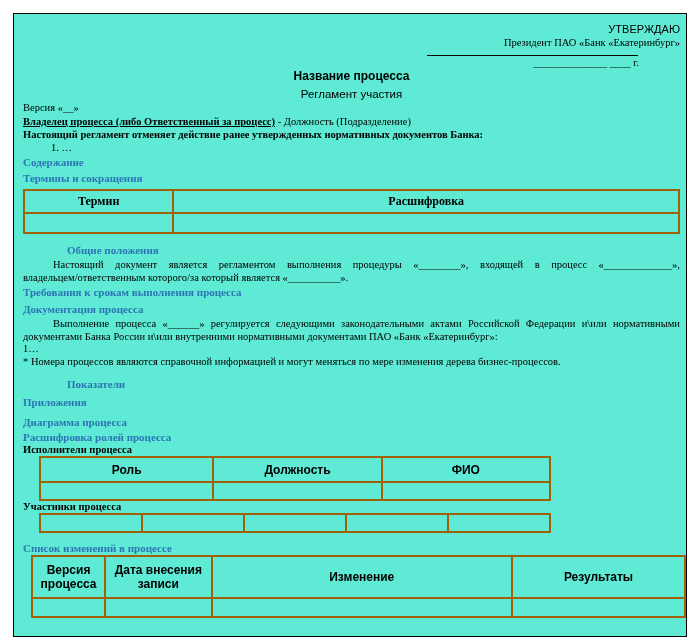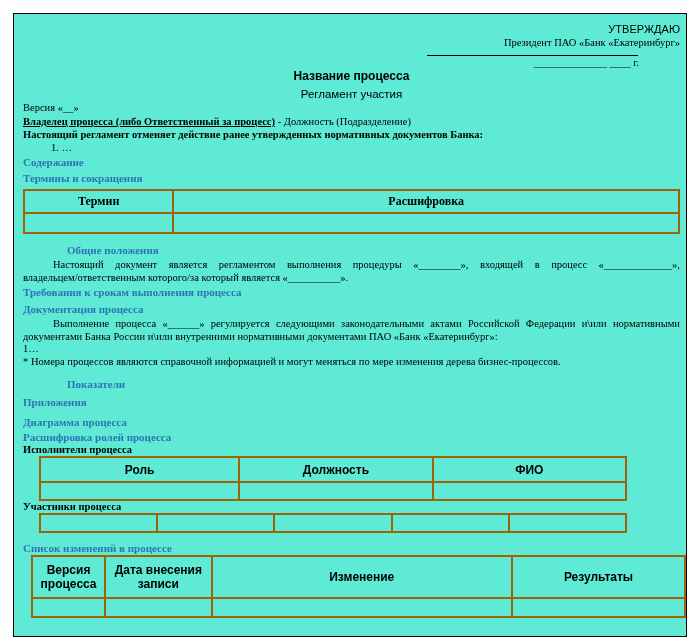--- a/index.html
+++ b/index.html
@@ -56,21 +56,21 @@
   table { border-collapse: collapse; table-layout: fixed; }
   th, td { border: 2px solid #a16207; font-size: 12px; overflow: hidden; }
   th { border-bottom-width: 2px; font-weight: bold; white-space: pre-line; }
   .t-serif th { font-family: "Liberation Serif", serif; }
   .t-sans th { font-family: "Liberation Sans", sans-serif; }
 
   .terms-table { width: 100%; margin-top: 4px; }
   .terms-table th { height: 23px; }
   .terms-table td { height: 20px; }
 
-  .mid-table { width: 588px; margin-left: 16px; padding-left: 28px; }
+  .mid-table { width: 512px; margin-left: 16px; padding-left: 28px; }
   .mid-table th { height: 25px; }
   .mid-table td { height: 18px; }
 
   .changes-table { width: 655px; margin-left: 8px; }
   .changes-table th { height: 42px; }
   .changes-table td { height: 19px; }
   .mt2 { margin-top: 2px; } .mt3 { margin-top: 3px; } .mt4 { margin-top: 4px; }
   .mt5 { margin-top: 5px; } .mt7 { margin-top: 7px; } .mt9 { margin-top: 9px; }
   .mt10 { margin-top: 10px; margin-left: 44px; }
 </style>

